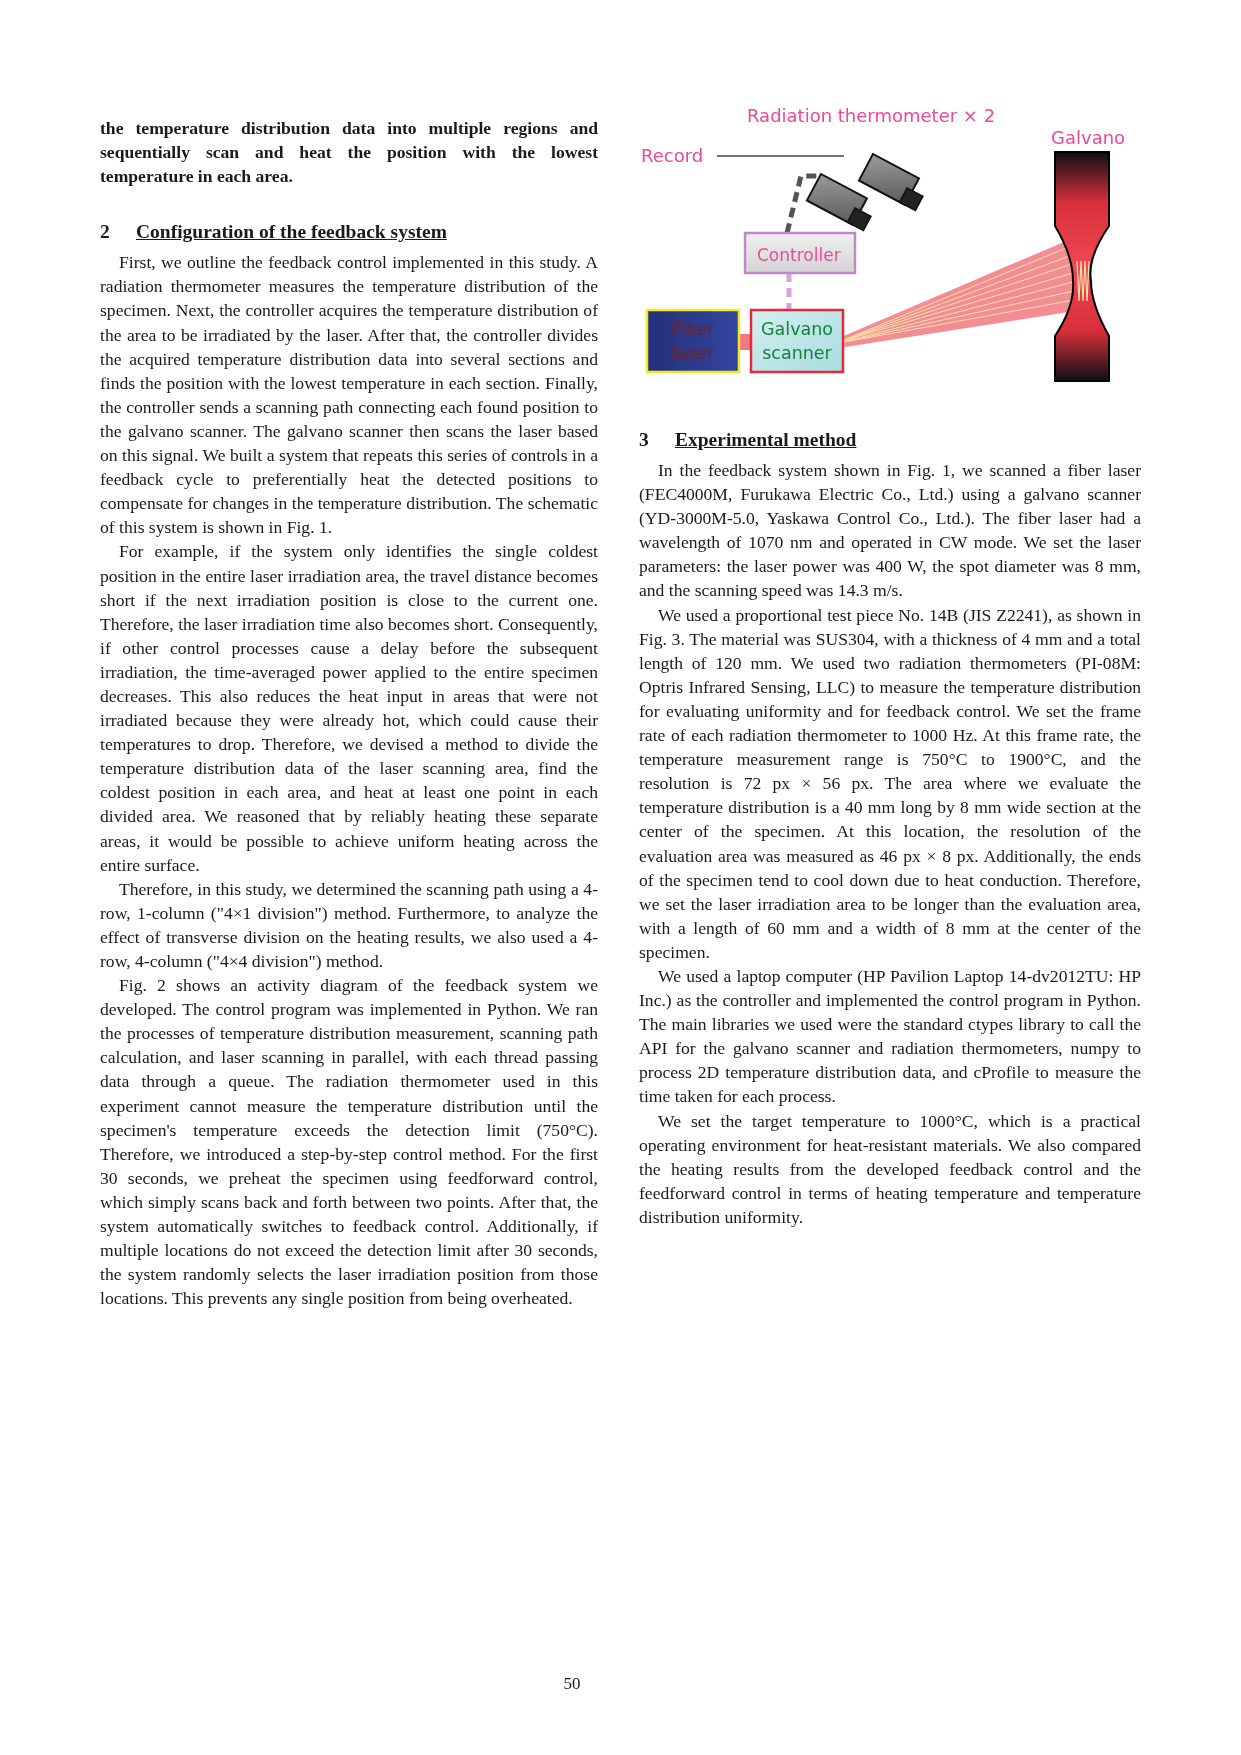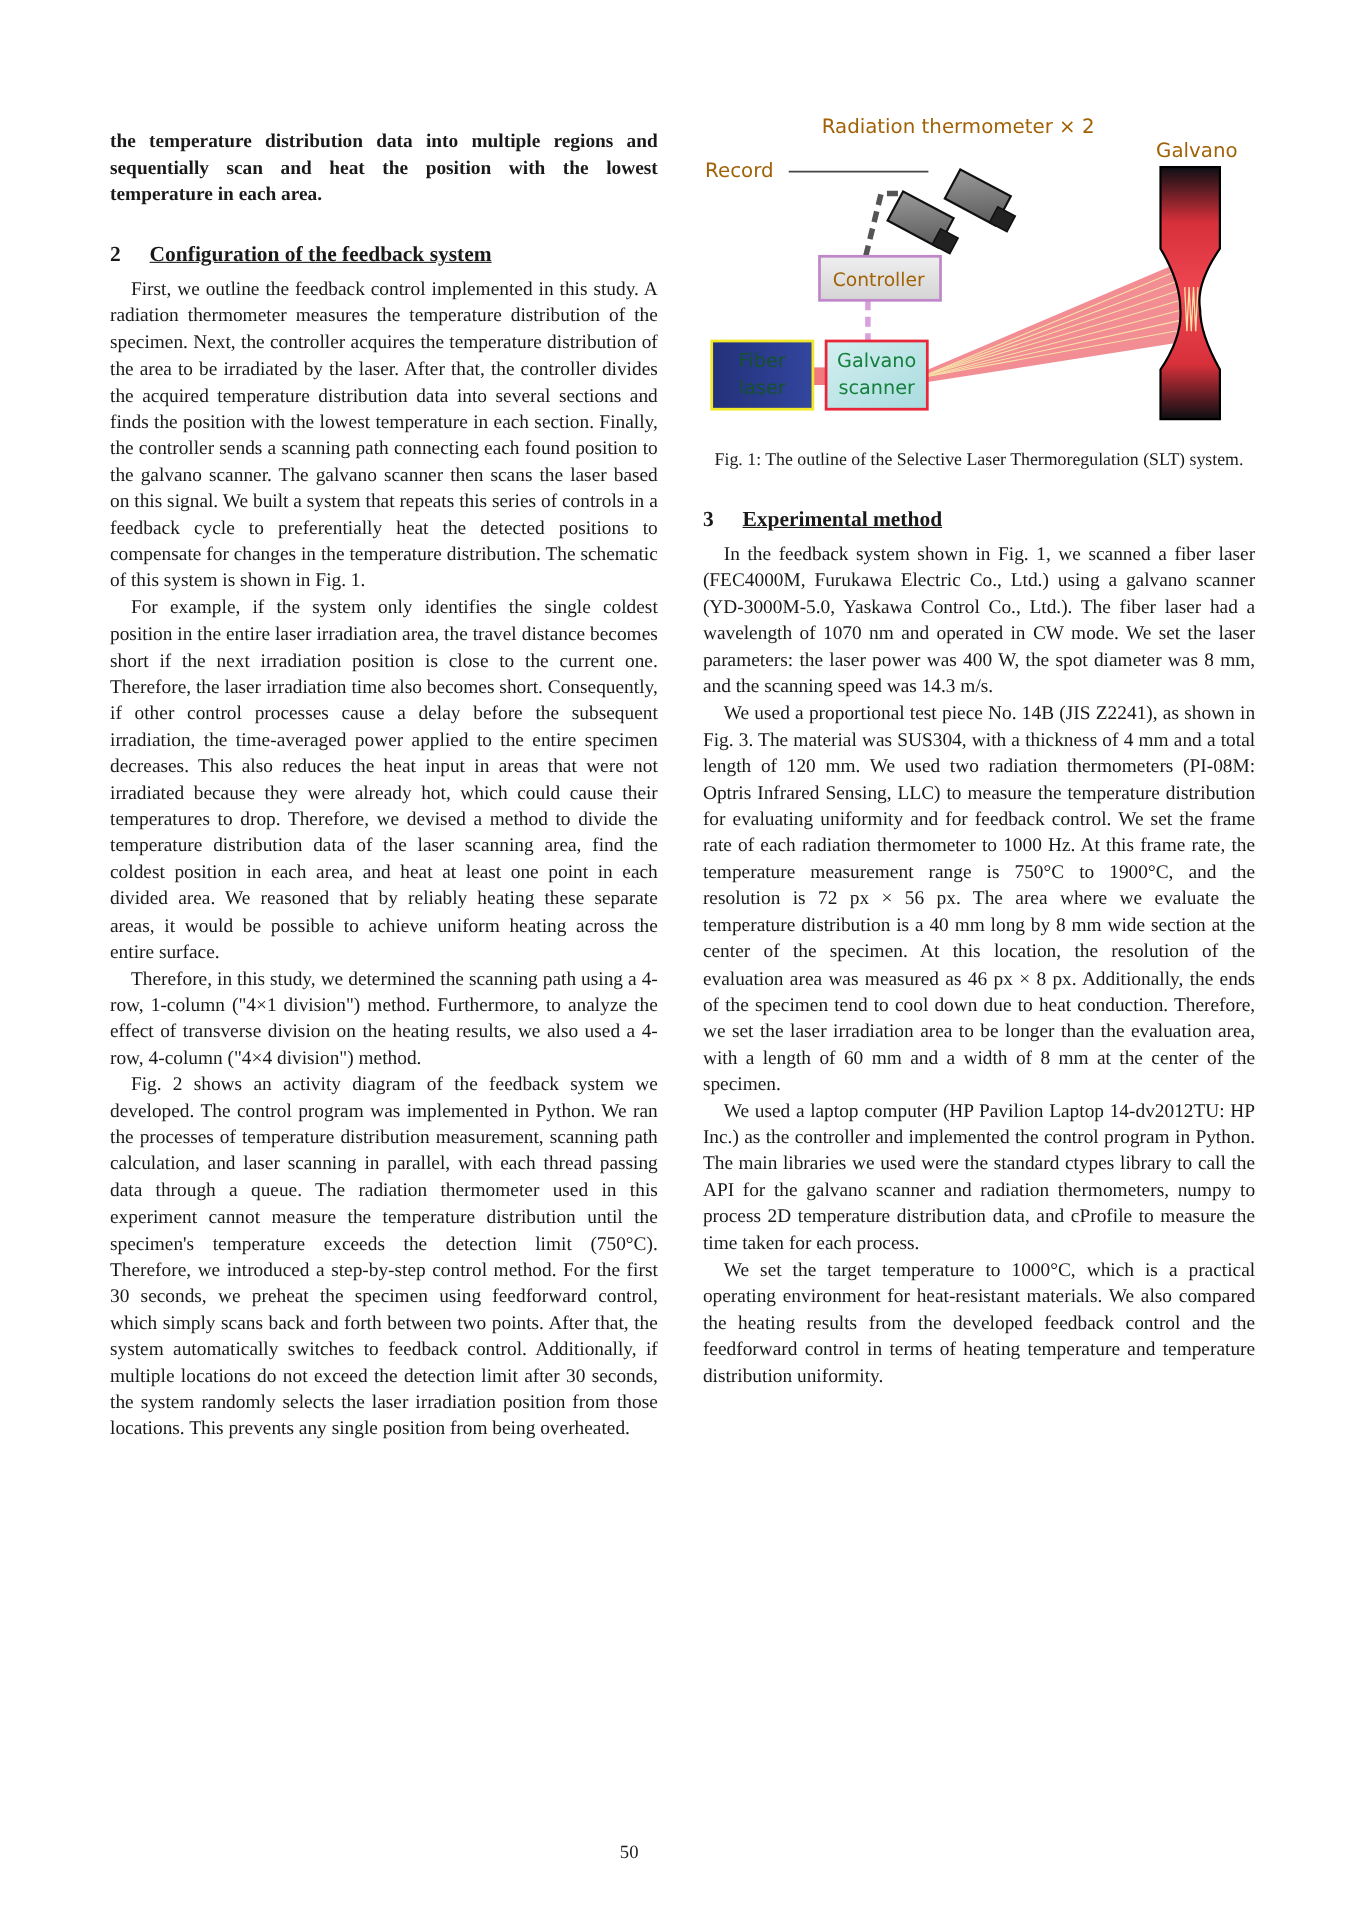--- a/index.html
+++ b/index.html
@@ -7,21 +7,21 @@
          font-family: "Liberation Serif", "DejaVu Serif", serif; color: #1a1a1a; }
   .col { position: absolute; top: 116px; font-size: 17.6px; line-height: 24.1px; }
   .col.left { left: 100px; width: 498px; }
   .col.right { left: 639px; width: 502px; }
   p { margin: 0; text-align: justify; text-indent: 19px; hyphens: none; }
   p.noindent { text-indent: 0; font-weight: bold; }
   h2 { margin: 0; font-size: 19.5px; font-weight: bold; line-height: 24px; text-decoration: underline; }
   h2 .num { display: inline-block; width: 36px; }
   .figure { position: relative; width: 502px; height: 290px; margin-top: -10px; }
   .figure svg { position: absolute; left: 0; top: 0; }
-  .fig-label { position: absolute; font-family: "DejaVu Sans", "Liberation Sans", sans-serif; color: #a16207; white-space: nowrap; }
+  .fig-label { position: absolute; font-family: "DejaVu Sans", "Liberation Sans", sans-serif; color: #ec4899; white-space: nowrap; }
   .caption { text-align: center; font-size: 16.2px; line-height: 21px; margin-top: 12px; }
   .page-number { position: absolute; top: 1674px; left: 0; width: 1144px; text-align: center;
                  font-size: 17px; }
 </style>
 </head>
 <body>
 
 <div class="col left">
   <p class="noindent">the temperature distribution data into multiple regions and sequentially scan and heat the position with the lowest temperature in each area.</p>
 
@@ -103,31 +103,30 @@
         <g stroke="#f8e0a8" stroke-width="1.2" fill="none">
           <polyline points="438,155 440,195 442,155 444,195 446,155 448,195 450,155"></polyline>
         </g>
       </g>
     </svg>
 
     <span class="fig-label" style="left:108px; top:-2px; font-size:18px;">Radiation thermometer × 2</span>
     <span class="fig-label" style="left:2px; top:38px; font-size:18px;">Record</span>
     <span class="fig-label" style="left:412px; top:20px; font-size:18px;">Galvano</span>
     <span class="fig-label" style="left:118px; top:137px; font-size:17px;">Controller</span>
-    <span class="fig-label" style="left:8px; top:211px; width:92px; text-align:center; font-size:17.5px; color:#14532d; line-height:24px;">
+    <span class="fig-label" style="left:8px; top:211px; width:92px; text-align:center; font-size:17.5px; color:#7f1d1d; line-height:24px;">
       <span>Fiber</span><br>
       <span>laser</span>
     </span>
     <span class="fig-label" style="left:112px; top:211px; width:92px; text-align:center; font-size:17.5px; color:#15803d; line-height:24px;">
       <span>Galvano</span><br>
       <span>scanner</span>
     </span>
   </div>
 
-  <div class="caption">Fig. 1: The outline of the Selective Laser Thermoregulation (SLT) system.</div>
 
   <h2 style="margin-top:32px; margin-bottom:6px;">
     <span class="num">3</span><span>Experimental method</span>
   </h2>
 
   <p>In the feedback system shown in Fig. 1, we scanned a fiber laser (FEC4000M, Furukawa Electric Co., Ltd.) using a galvano scanner (YD-3000M-5.0, Yaskawa Control Co., Ltd.). The fiber laser had a wavelength of 1070 nm and operated in CW mode. We set the laser parameters: the laser power was 400 W, the spot diameter was 8 mm, and the scanning speed was 14.3 m/s.</p>
   <p>We used a proportional test piece No. 14B (JIS Z2241), as shown in Fig. 3. The material was SUS304, with a thickness of 4 mm and a total length of 120 mm. We used two radiation thermometers (PI-08M: Optris Infrared Sensing, LLC) to measure the temperature distribution for evaluating uniformity and for feedback control. We set the frame rate of each radiation thermometer to 1000 Hz. At this frame rate, the temperature measurement range is 750°C to 1900°C, and the resolution is 72 px × 56 px. The area where we evaluate the temperature distribution is a 40 mm long by 8 mm wide section at the center of the specimen. At this location, the resolution of the evaluation area was measured as 46 px × 8 px. Additionally, the ends of the specimen tend to cool down due to heat conduction. Therefore, we set the laser irradiation area to be longer than the evaluation area, with a length of 60 mm and a width of 8 mm at the center of the specimen.</p>
   <p>We used a laptop computer (HP Pavilion Laptop 14-dv2012TU: HP Inc.) as the controller and implemented the control program in Python. The main libraries we used were the standard ctypes library to call the API for the galvano scanner and radiation thermometers, numpy to process 2D temperature distribution data, and cProfile to measure the time taken for each process.</p>
   <p>We set the target temperature to 1000°C, which is a practical operating environment for heat-resistant materials. We also compared the heating results from the developed feedback control and the feedforward control in terms of heating temperature and temperature distribution uniformity.</p>
 </div>

